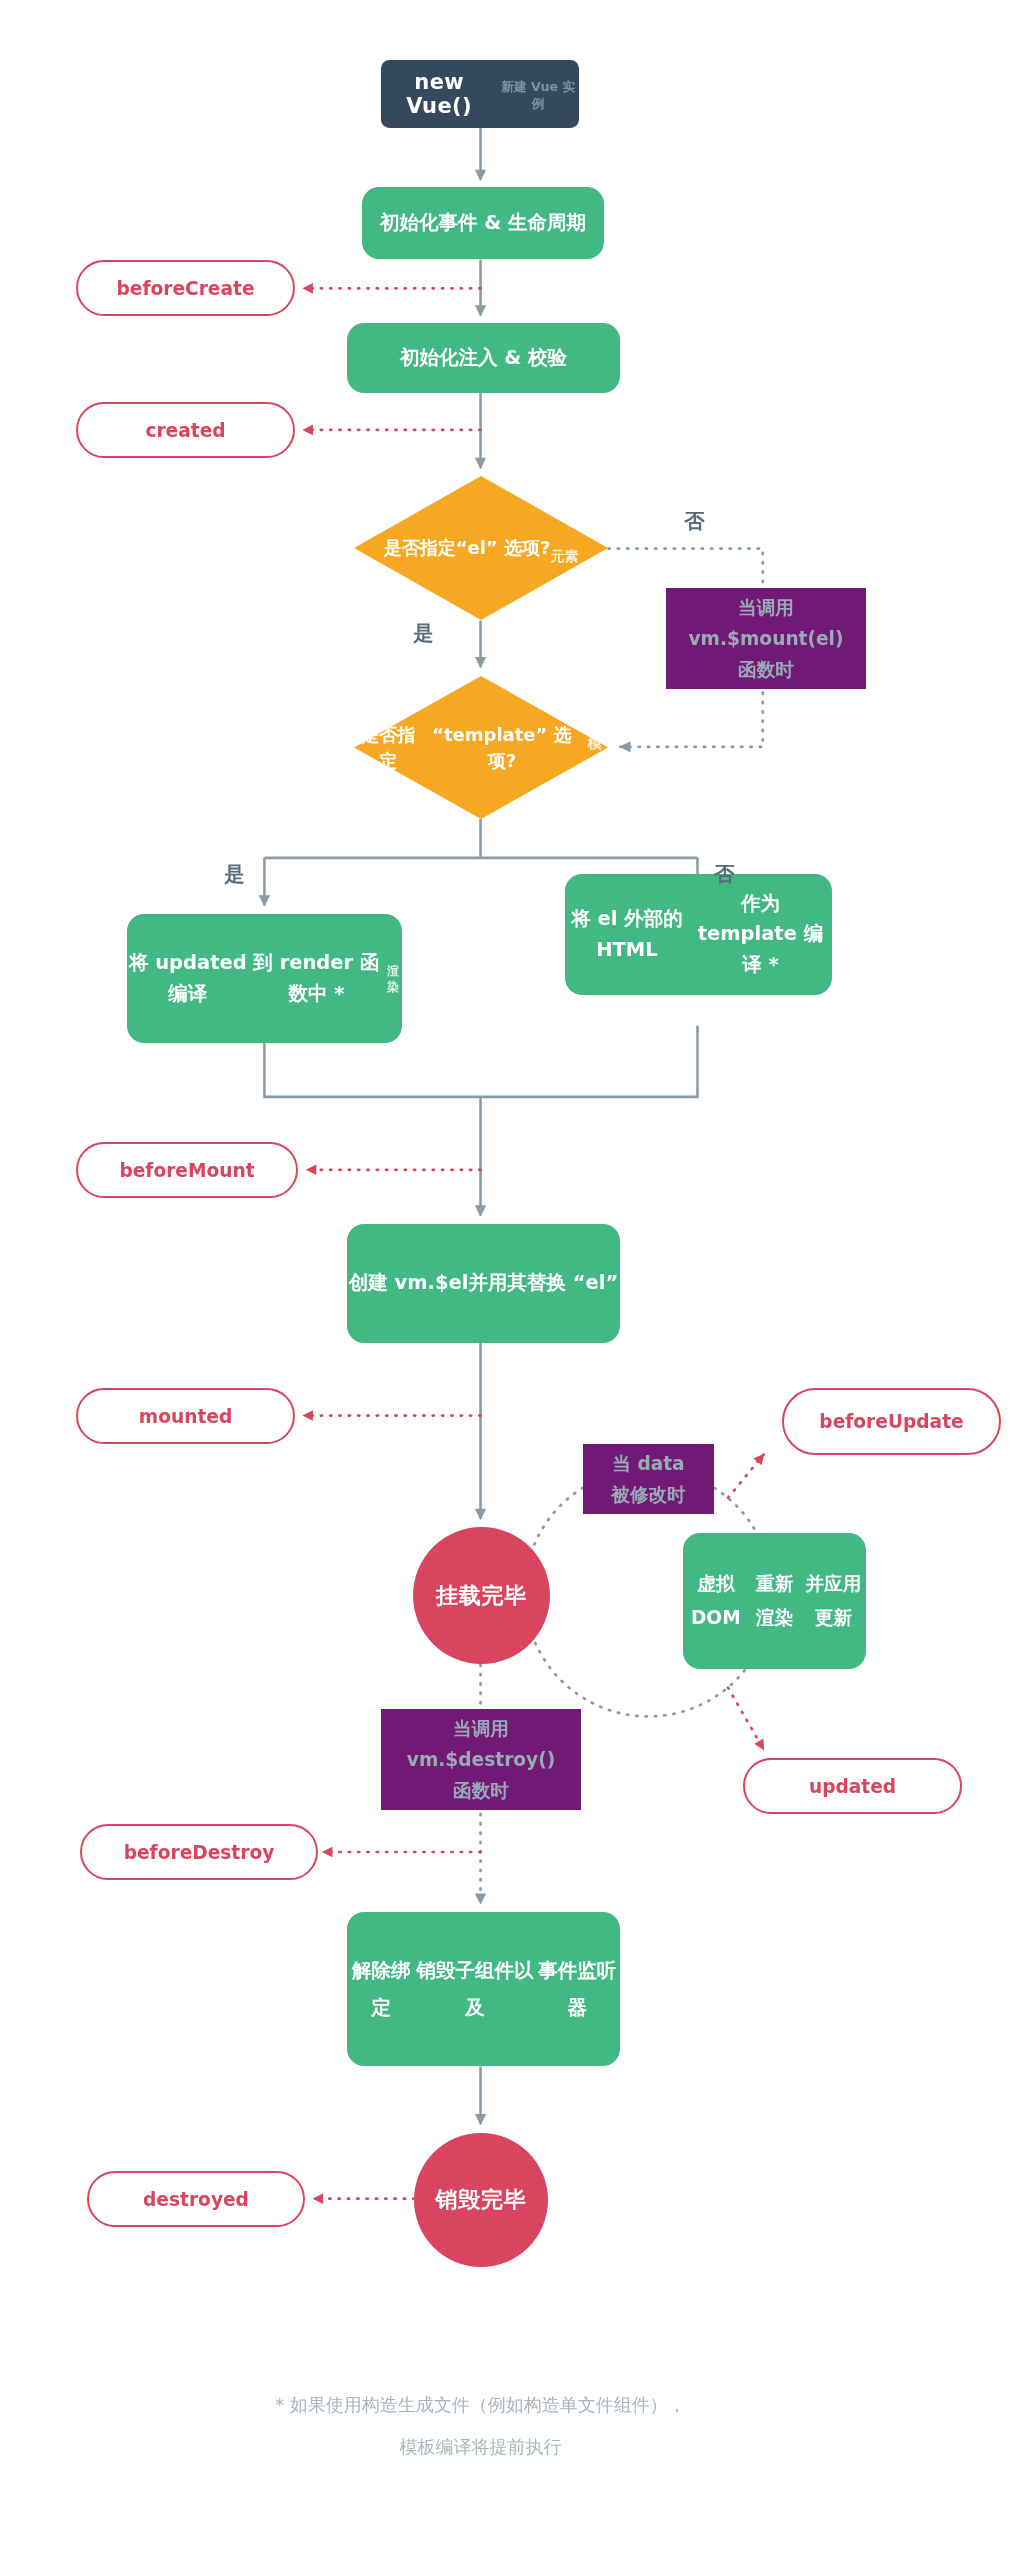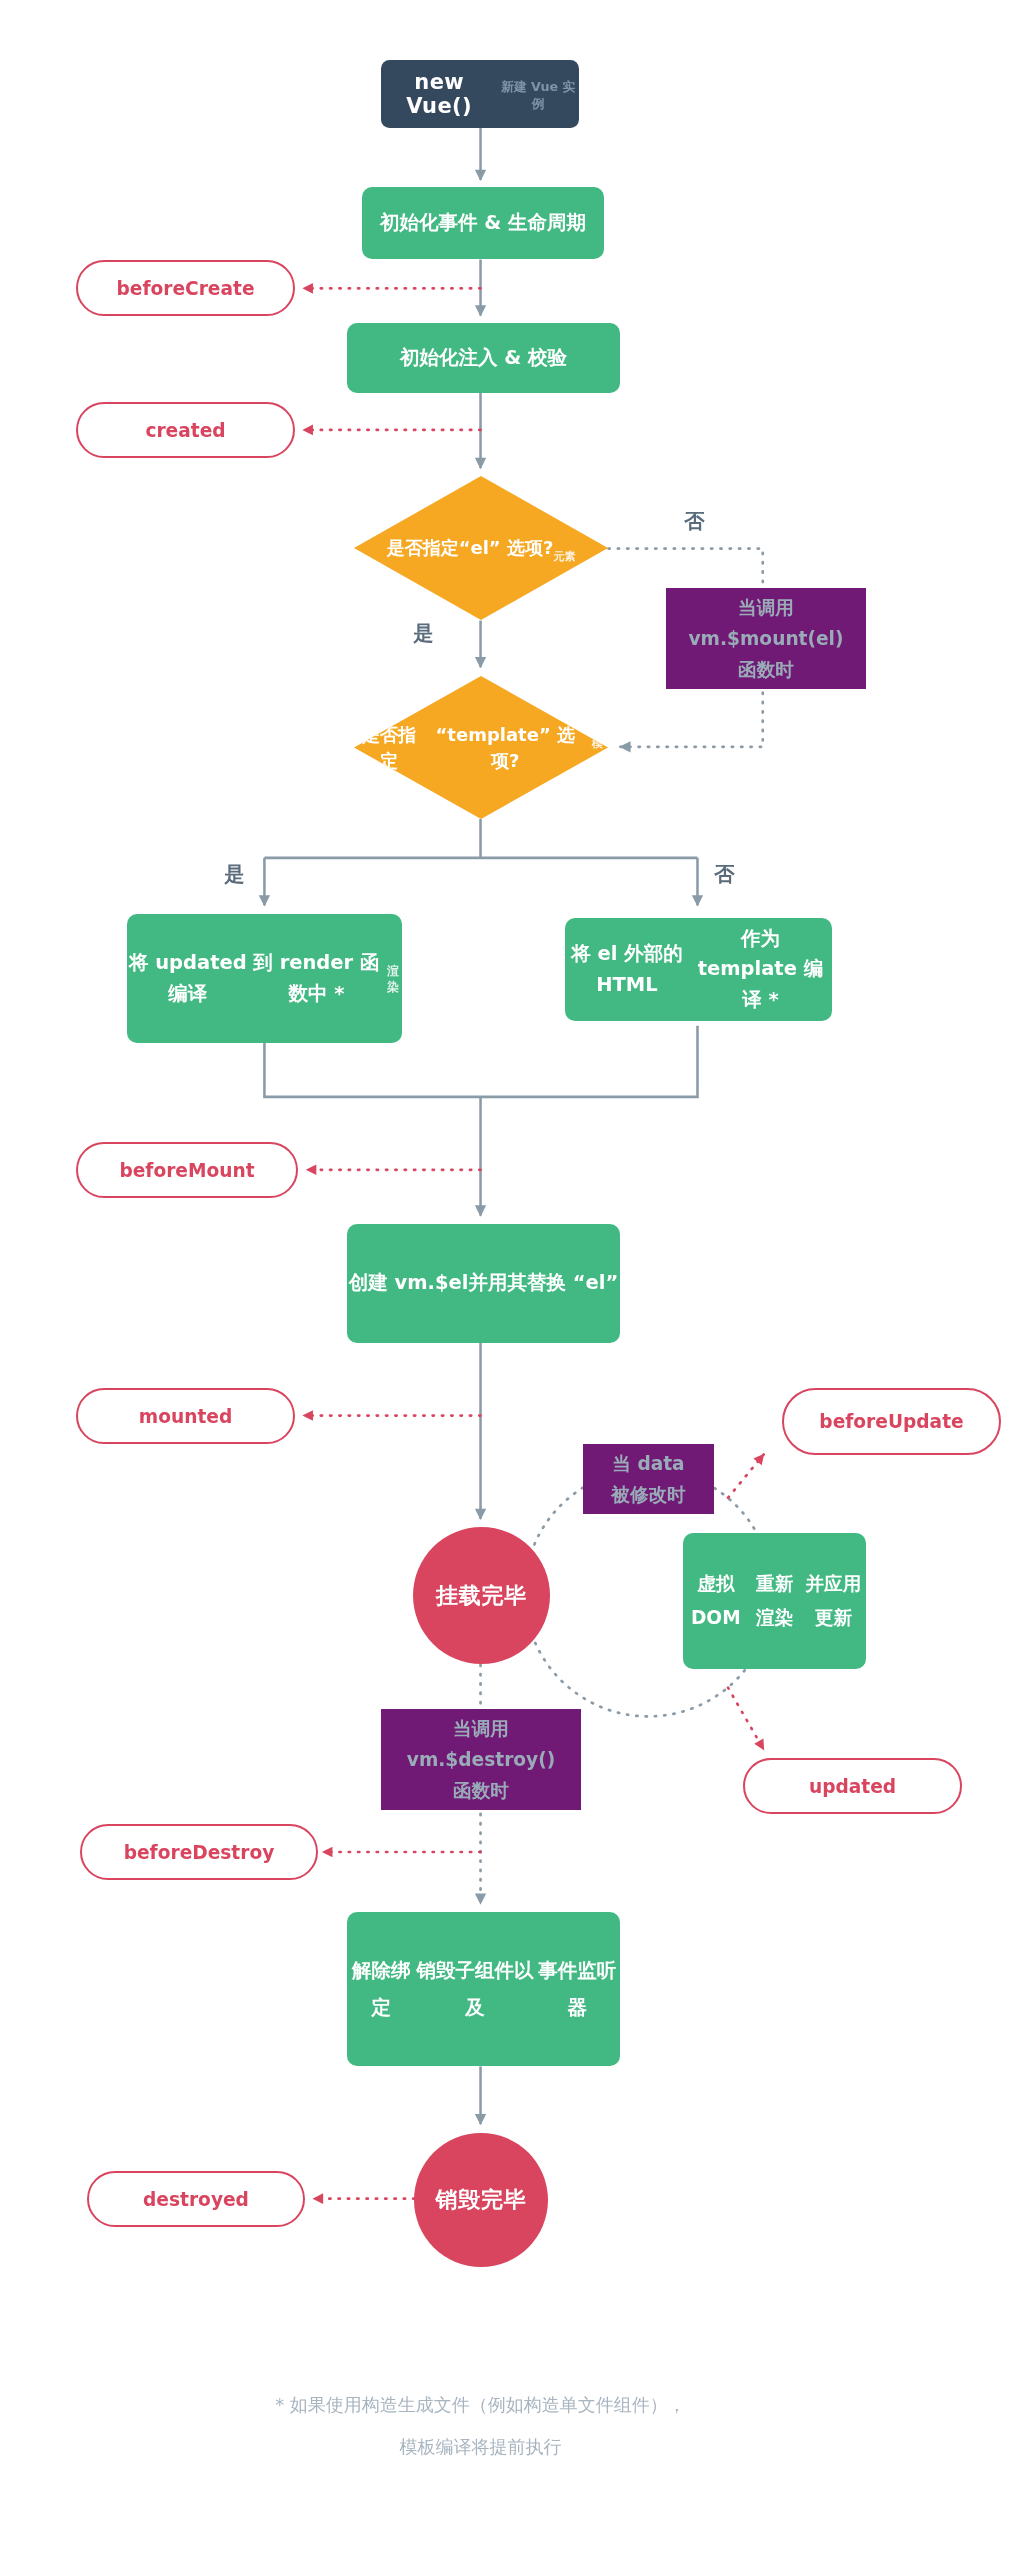--- a/index.html
+++ b/index.html
@@ -4,24 +4,24 @@
 <style>
   * { margin:0; padding:0; box-sizing:border-box; }
   html,body { background:#ffffff; }
   body { font-family:"DejaVu Sans","Liberation Sans",sans-serif; }
   .canvas { position:relative; width:1017px; height:2576px; background:#ffffff; overflow:hidden; }
   svg.wires { position:absolute; left:0; top:0; z-index:1; }
   .node { position:absolute; z-index:2; display:flex; flex-direction:row; align-items:center; justify-content:center; text-align:center; }
   .navybox { background:var(--navy,#35495E); color:#fff; border-radius:8.5px; }
   .navybox .t { font-size:21px; font-weight:bold; letter-spacing:0.4px; }
   .navybox .s { font-size:12.7px; font-weight:bold; color:#7E93A8; margin-top:4.2px; }
-  .gbox { background:var(--green,#42B983); color:#fff; border-radius:10px; font-weight:bold; font-size:19.5px; line-height:30.5px; }
+  .gbox { background:var(--green,#42B983); color:#fff; border-radius:17px; font-weight:bold; font-size:19.5px; line-height:30.5px; }
   .gbox .gnote { font-size:12px; opacity:.85; line-height:15.3px; margin-top:2.5px; font-weight:bold; }
   .diamond { background:var(--orange,#F6A823); clip-path:polygon(50% 0,100% 50%,50% 100%,0 50%); color:#fff; font-weight:bold; font-size:18px; line-height:25.4px;justify-content:center; }
-  .diamond .dnote { font-size:11px; opacity:.85; margin-top:17px; }
+  .diamond .dnote { font-size:14px; opacity:.85; margin-top:17px; }
   .pill { position:absolute; z-index:2; background:#fff; border:2.5px solid var(--red,#D9455F); border-radius:34px; color:var(--red,#D9455F); font-weight:bold; font-size:18.6px; display:flex; align-items:center; justify-content:center; }
   .state-circle { background:var(--red,#D9455F); border-radius:50%; color:#fff; font-weight:bold; font-size:22px; letter-spacing:0.8px; }
   .edge-label { position:absolute; z-index:2; font-size:20.3px; font-weight:bold; color:var(--label-gray,#5A6C7C); text-align:center; }
   .note { position:absolute; z-index:2; font-size:18.6px; font-weight:bold; color:var(--note-gray,#9AABB8); text-align:center; line-height:31px; background:#701a75; padding:4.2px 1.7px; }
   .footnote { position:absolute; z-index:2; font-size:18px; color:var(--footnote-gray,#A8B5C0); text-align:center; line-height:42px; }
 </style>
 </head>
 <body>
 
 <div class="canvas">
@@ -94,21 +94,21 @@
     <div>“template” 选项?</div>
     <div class="dnote">模板</div>
   </div>
 
   <div class="node gbox" style="left:127px;top:914px;width:275px;height:129px">
     <div>将 updated 编译</div>
     <div>到 render 函数中 *</div>
     <div class="gnote">渲染</div>
   </div>
 
-  <div class="node gbox" style="left:565px;top:918px;width:267px;height:103px">
+  <div class="node gbox" style="left:565px;top:874px;width:267px;height:121px">
     <div>将 el 外部的 HTML</div>
     <div>作为 template 编译 *</div>
   </div>
 
   <div class="node gbox" style="left:347px;top:1224px;width:273px;height:119px">
     <div>创建  vm.$el</div>
     <div>并用其替换 “el”</div>
   </div>
 
   <div class="node state-circle" style="left:413px;top:1527px;width:137px;height:137px">

